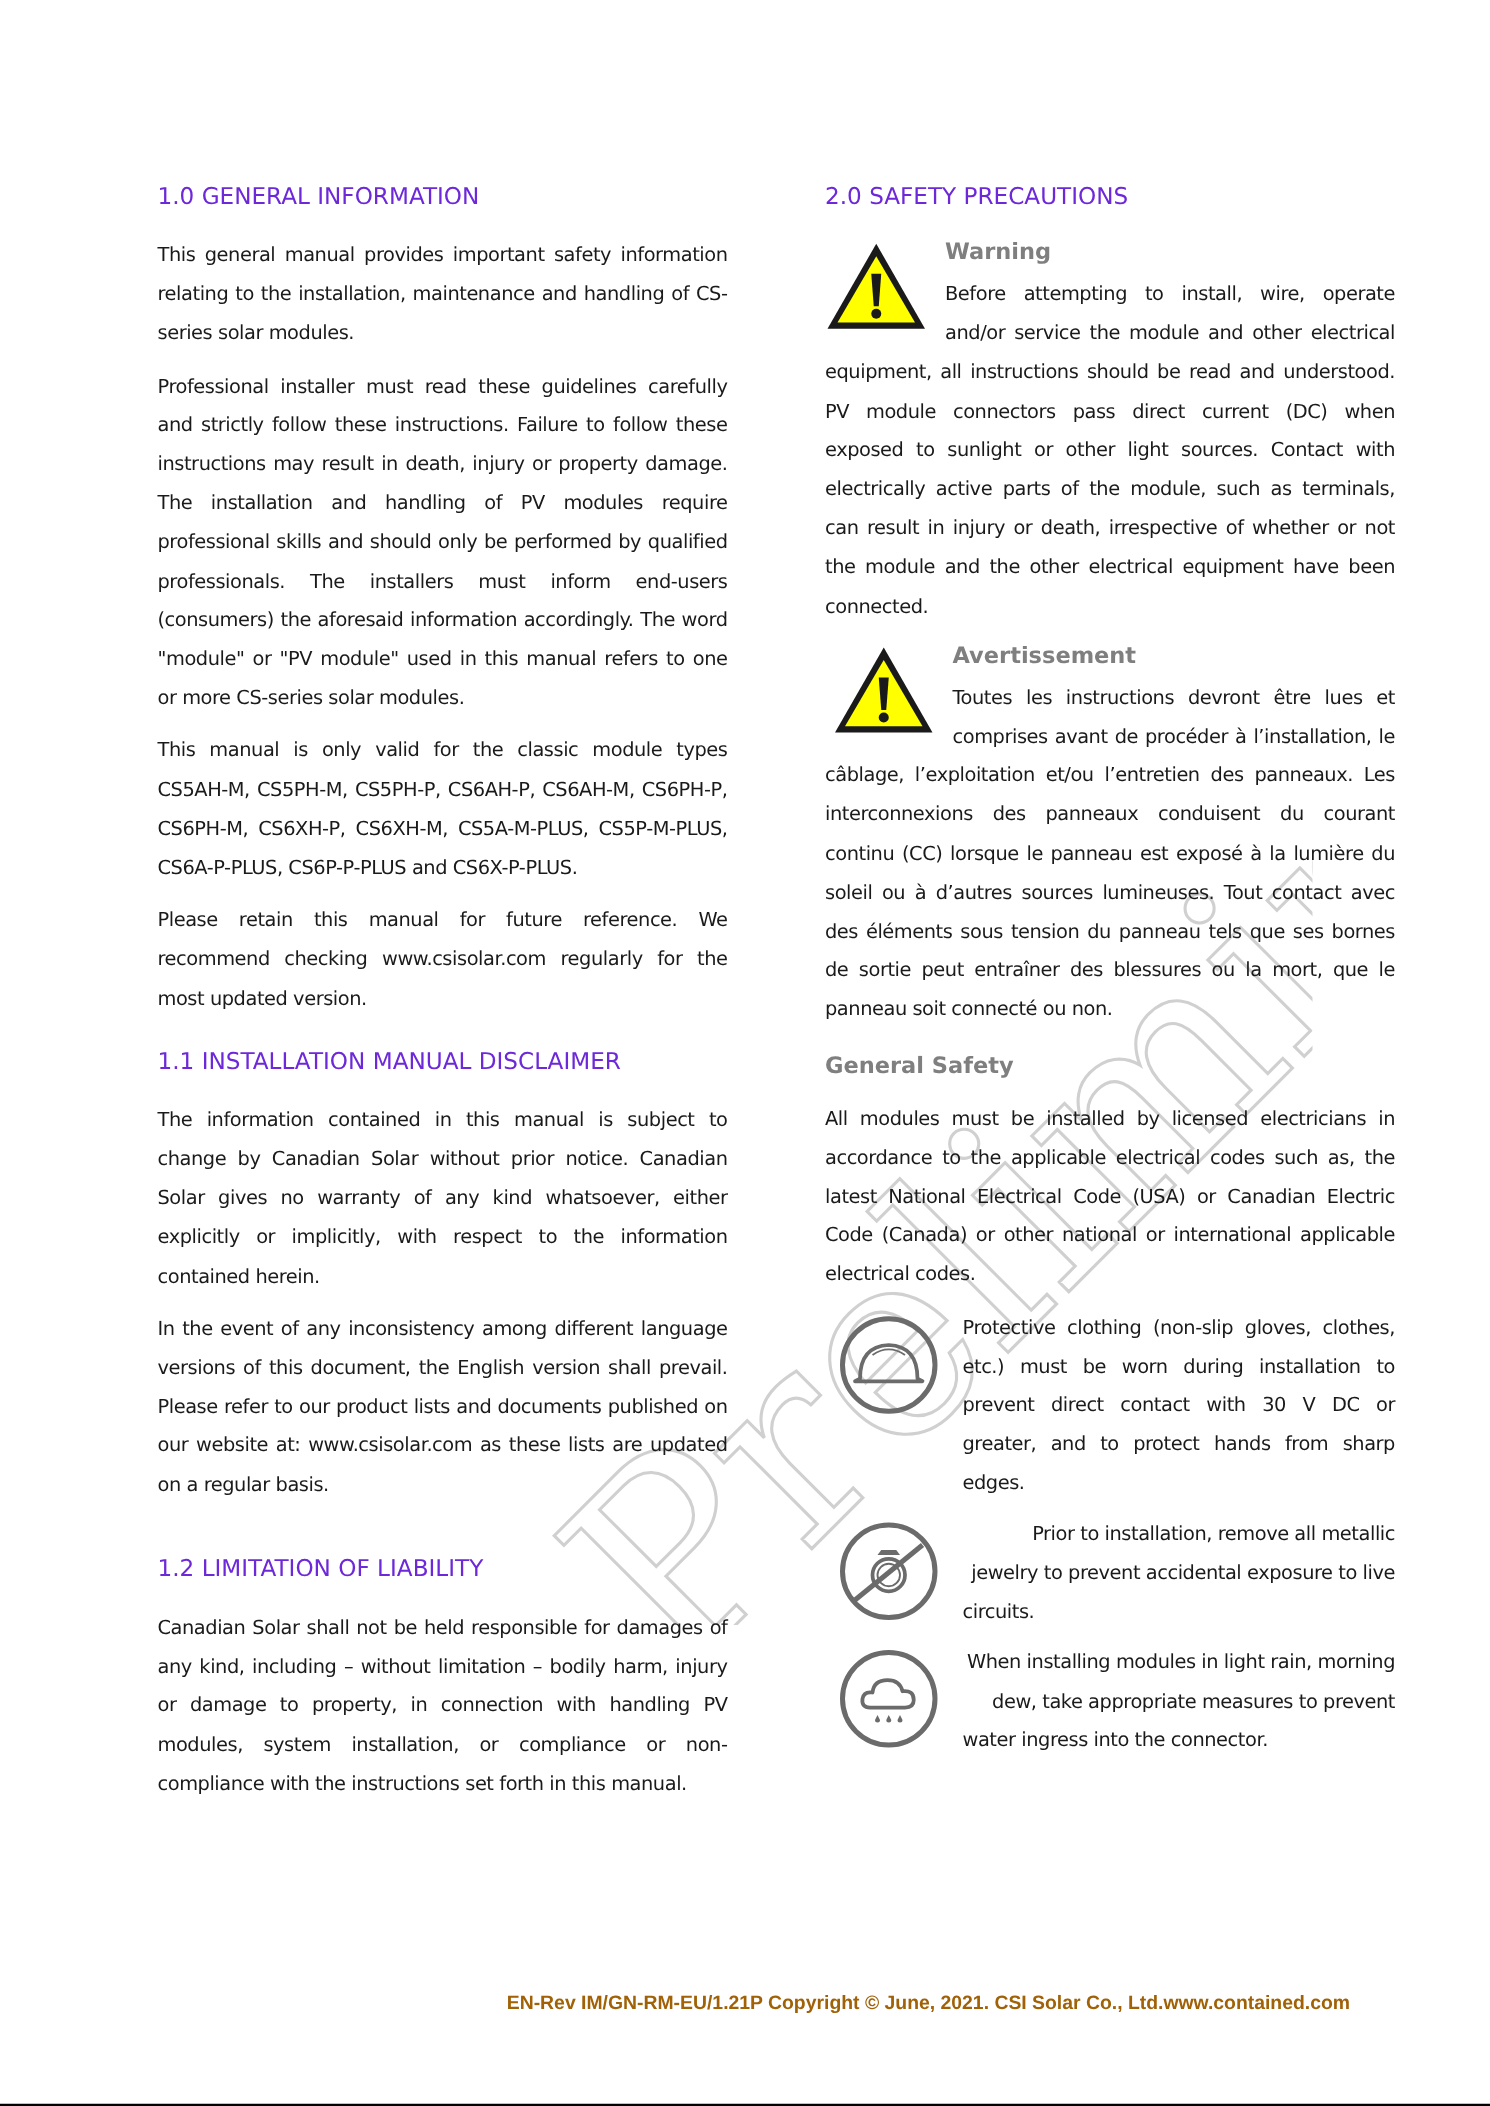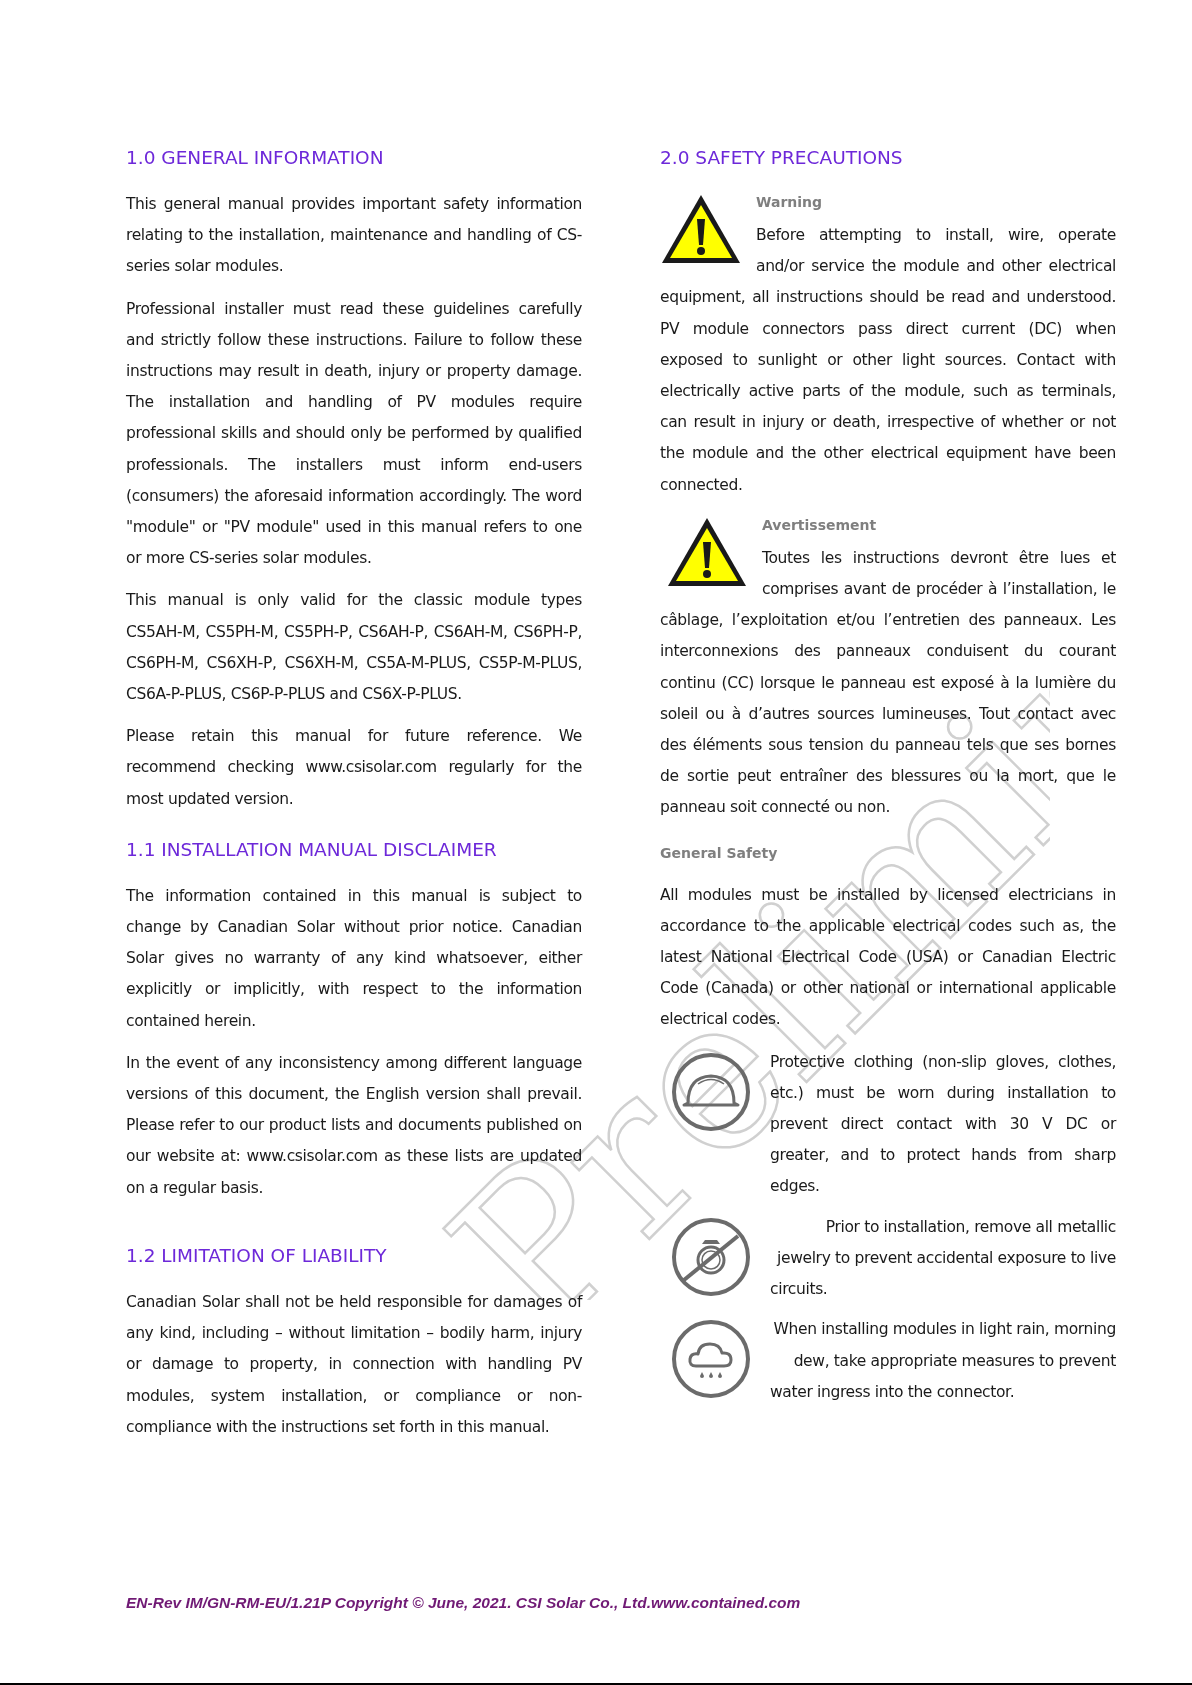--- a/index.html
+++ b/index.html
@@ -17,36 +17,36 @@
   .col-right { left: 660px; width: 456px; }
 
   h2.sec {
     margin: 0 0 18px 0; color: #6d28d9; font-size: 18.5px; font-weight: normal;
     letter-spacing: 0; line-height: 26px;
   }
   p.body {
     margin: 0 0 11px 0; font-size: 15.5px; line-height: 31.2px; text-align: justify;
     text-align-last: left; letter-spacing: -0.35px;
   }
-  .sub-head { color: #7f7f7f; font-weight: bold; font-size: 14px; line-height: 26px; }
+  .sub-head { color: #7f7f7f; font-weight: bold; font-size: 18px; line-height: 26px; }
 
   .warn-block { position: relative; margin: 0 0 11px 0; }
   .warn-icon { float: left; width: 82px; height: 72px; margin: 4px 14px 0 0; }
   .warn-block .sub-head { display: block; margin: 2px 0 5px 0; }
   .warn-block p.body { margin: 0; }
 
   .icon-row { display: flex; align-items: flex-start; margin-bottom: 9px; }
   .icon-row .ring { flex: 0 0 86px; height: 86px; margin: 2px 16px 0 8px; }
   .icon-row p.body { margin: 0; flex: 1; }
   .icon-row p.left { text-align: right; }
 
   .footer {
     position: absolute; top: 1594px; left: 126px; width: 954px; height: 22px;
-    font-family: "Liberation Sans", sans-serif; font-weight: bold; color: #701a75; font-size: 15.5px;
-    display: flex; justify-content: flex-start; font-style: italic;
+    font-family: "Liberation Sans", sans-serif; font-weight: bold; color: #a16207; font-size: 15.5px;
+    display: flex; justify-content: flex-end;
   }
 
   .watermark {
     position: absolute; left: 150px; top: 400px; width: 900px; height: 900px; pointer-events: none;
   }
   .watermark text {
     font-family: "DejaVu Serif", "Liberation Serif", serif; font-size: 210px;
     fill: none; stroke: #c8c8c8; stroke-width: 2.5px; opacity: 0.85;
   }
 </style>

